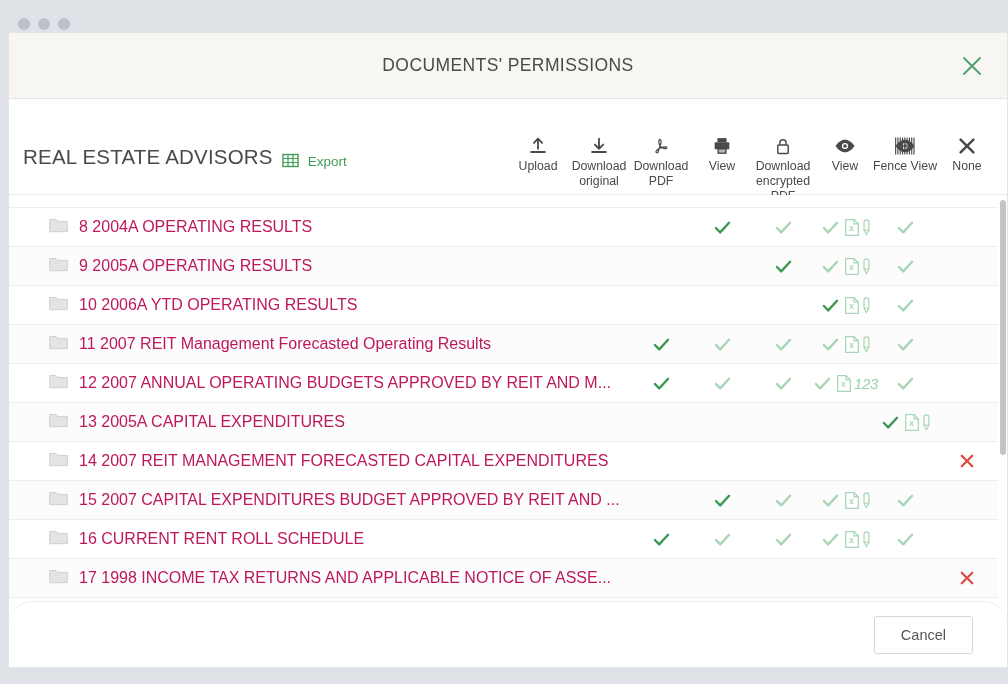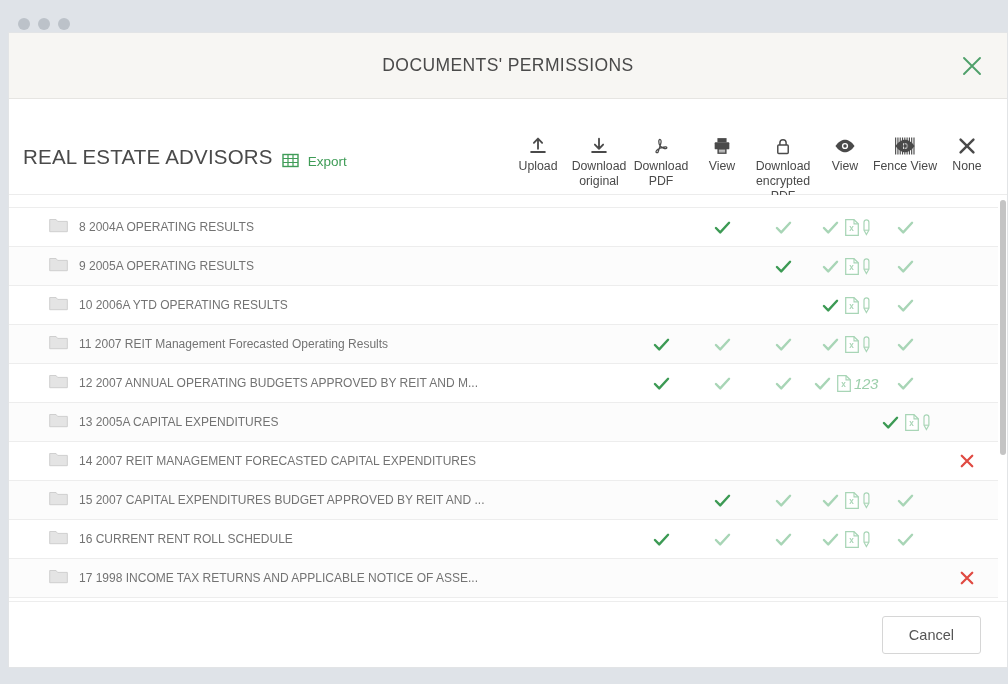--- a/index.html
+++ b/index.html
@@ -97,21 +97,21 @@
   }
   .row.alt { background: #fcfcfc; }
   .row.partial { height: 13px; border-bottom: 1px solid #ededed; overflow: hidden; }
 
   .row-name {
     position: absolute; left: 40px; top: 0; height: 100%;
     display: flex; align-items: center; gap: 11px;
   }
   .folder-ic { width: 19px; height: 15px; flex: 0 0 auto; }
   .row-label {
-    font-size: 12px; color: #737373; white-space: nowrap;
+    font-size: 16px; color: #be185d; white-space: nowrap;
   }
 
   .cell {
     position: absolute; top: 0; height: 100%;
     width: 92px; margin-left: -46px;
     display: flex; align-items: center; justify-content: center;
     gap: 2px;
   }
   .cell .extra { display: flex; align-items: center; gap: 3px; margin-left: 2px; }
   .num-badge { font-size: 15px; color: #9ccfab; letter-spacing: -.3px; font-style: italic; }
@@ -125,21 +125,21 @@
     position: absolute; right: 1px; width: 6px;
     background: #c4c4c4; border-radius: 3px;
   }
 
   
   .footer {
     min-height: 66px;
     background: #ffffff;
     border-top: 1px solid #ededed;
     display: flex; align-items: center; justify-content: flex-end;
-    gap: 14px; padding-right: 26px;
+    gap: 14px; padding-right: 34px; border-radius: 23px;
   }
   .btn {
     height: 38px; padding: 0 26px; border-radius: 3px;
     font-size: 14.5px; cursor: pointer; font-family: inherit;
     display: inline-flex; align-items: center; justify-content: center;
   }
   .btn-cancel { background: #fff; border: 1px solid #d6d6d6; color: #555; }
   .btn-apply { background: #3faa5f; border: 1px solid #3faa5f; color: #fff; }
   .footer-strip {
     position: absolute; left: 0; bottom: 0; width: 1008px; height: 6px;

